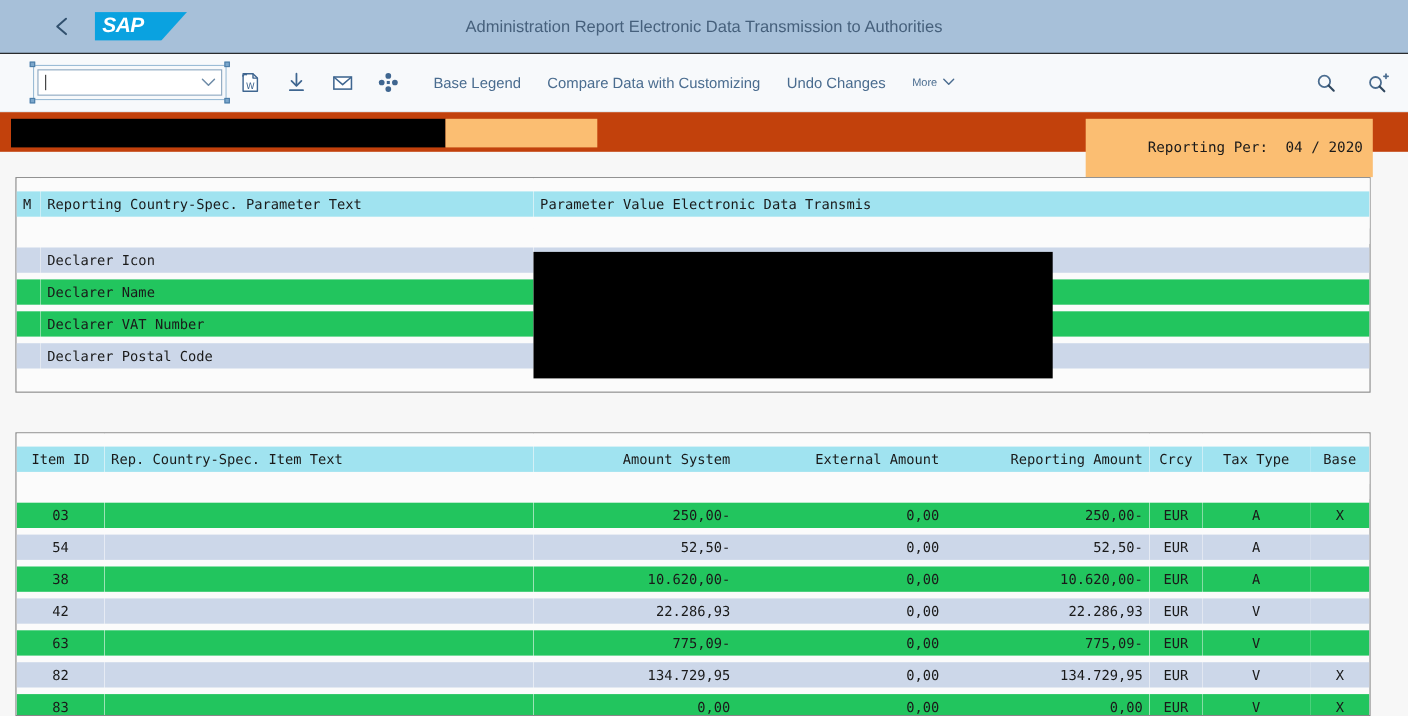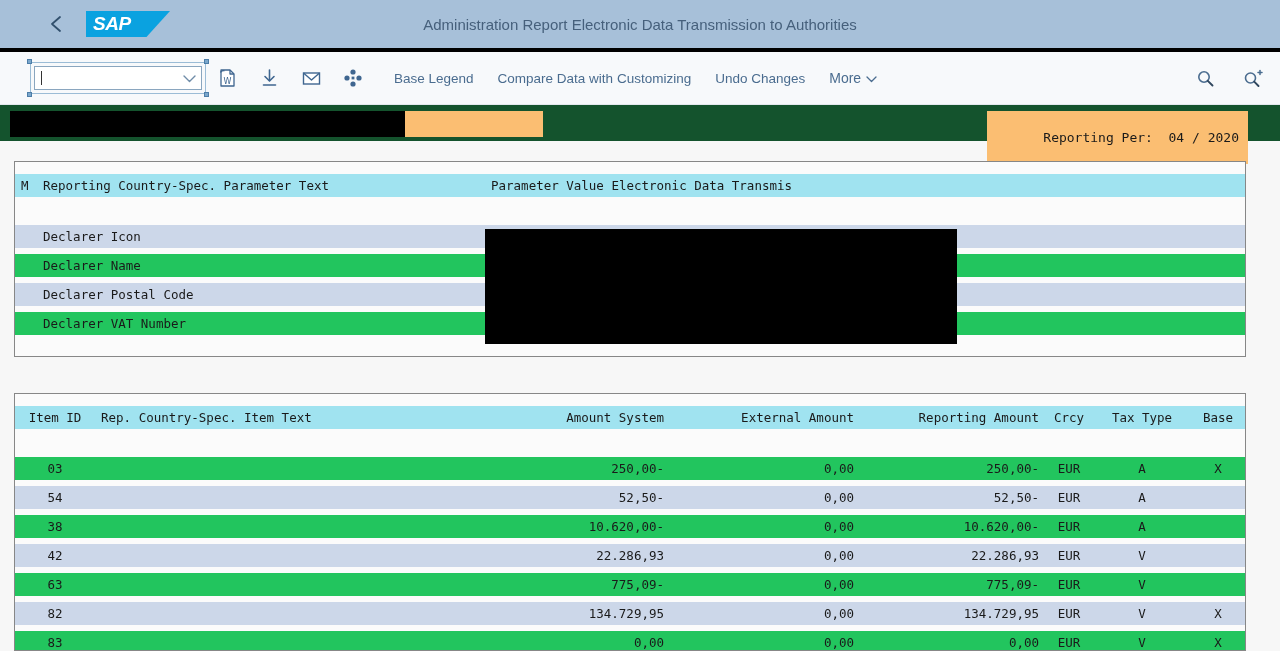--- a/index.html
+++ b/index.html
@@ -11,21 +11,21 @@
     font-family: "Liberation Sans", sans-serif;
   }
   .app { width: 1280px; height: 651px; position: relative; background: #f7f7f7; }
 
   
   .shell-header {
     height: 48px;
     background: #a7c0d9;
     display: flex; align-items: center;
     position: relative;
-    border-bottom: 4px solid #000000;
+    border-bottom: 1px solid #000000;
   }
   .back-btn {
     width: 40px; height: 40px; margin-left: 36px;
     display: flex; align-items: center; justify-content: center;
     cursor: pointer;
   }
   .back-btn svg { display:block; }
   .sap-logo {
     margin-left: 10px;
     width: 84px; height: 26px;
@@ -107,34 +107,34 @@
   .tb-icon:first-of-type { margin-left: 18px; }
   .tb-text {
     font-size: 13.5px;
     color: #4a6c8f;
     margin-left: 24px;
     cursor: pointer;
     white-space: nowrap;
   }
   .tb-more {
     display: flex; align-items: center; gap: 5px;
-    font-size: 14px; color: #4a6c8f;
+    font-size: 10px; color: #4a6c8f;
     margin-left: 24px; cursor: pointer;
   }
   .toolbar-right {
     position: absolute; right: 10px; top: 0; height: 52px;
     display: flex; align-items: center;
   }
   .toolbar-right .tb-icon { margin-left: 14px; }
 
   
   .banner-row {
     height: 36px;
     position: relative;
-    background: #14532d;
+    background: #c2410c;
   }
   .redact-bar {
     position: absolute;
     left: 10px; top: 6px;
     width: 395px; height: 26px;
     background: #000000;
   }
   .orange-block {
     position: absolute;
     left: 405px; top: 6px;
@@ -381,37 +381,37 @@
             <td>
               <span class="cellfill left"></span>
             </td>
             <td>
               <span class="cellfill left">Declarer Name</span>
             </td>
             <td>
               <span class="cellfill left"></span>
             </td>
           </tr>
+          <tr class="data-row row-norm">
+            <td>
+              <span class="cellfill left"></span>
+            </td>
+            <td>
+              <span class="cellfill left">Declarer VAT Number</span>
+            </td>
+            <td>
+              <span class="cellfill left"></span>
+            </td>
+          </tr>
           <tr class="data-row row-alt">
             <td>
               <span class="cellfill left"></span>
             </td>
             <td>
               <span class="cellfill left">Declarer Postal Code</span>
-            </td>
-            <td>
-              <span class="cellfill left"></span>
-            </td>
-          </tr>
-          <tr class="data-row row-norm">
-            <td>
-              <span class="cellfill left"></span>
-            </td>
-            <td>
-              <span class="cellfill left">Declarer VAT Number</span>
             </td>
             <td>
               <span class="cellfill left"></span>
             </td>
           </tr>
         </tbody>
     </table>
   </div>
 
   <div class="grid" id="grid-items">

